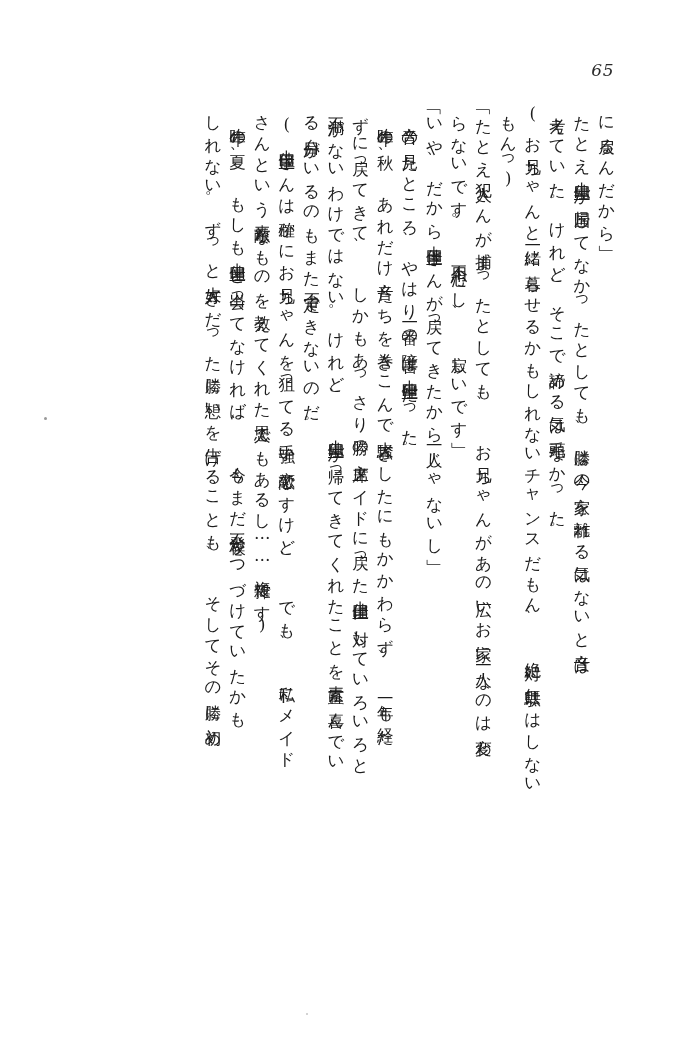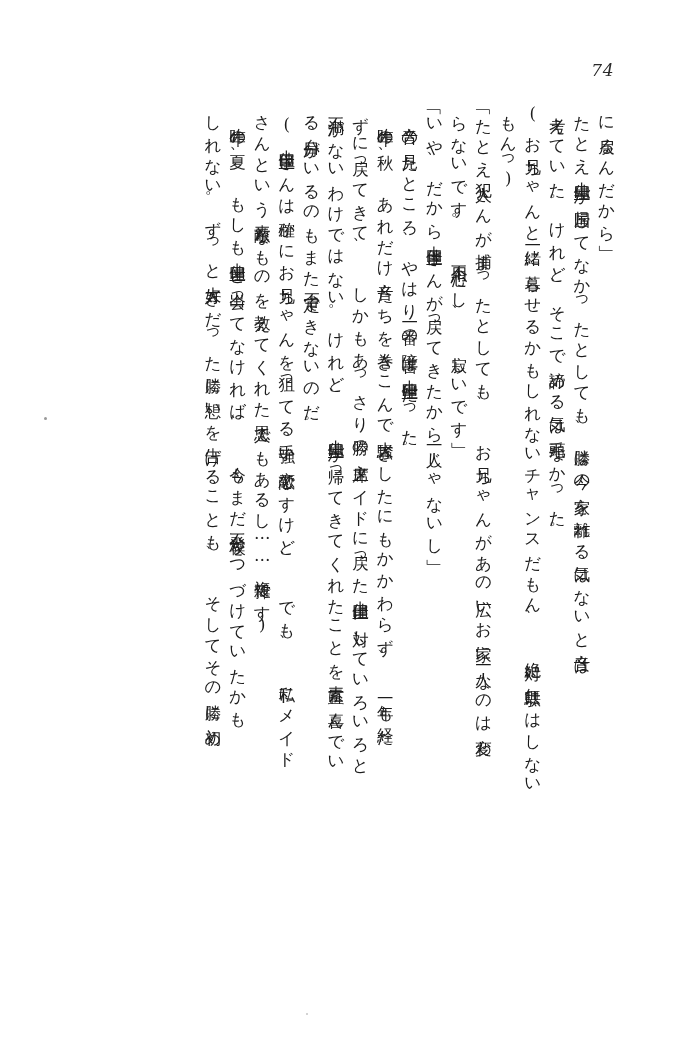--- a/index.html
+++ b/index.html
@@ -66,21 +66,21 @@
     border-radius: 50%;
   }
   #speck1 { left: 44px; top: 417px; width: 3px; height: 3px; opacity: .6; }
   #speck2 { left: 306px; top: 1013px; width: 2px; height: 2px; opacity: .35; }
 </style>
 </head>
 <body>
 
 <div id="page">
 
-  <div id="page-number">74</div>
+  <div id="page-number">65</div>
 
   <div id="text-block">
     <div class="line">に戻るんだから」</div>
     <div class="line">たとえ由佳里が帰国してなかったとしても、勝は今の家を離れる気はないと音々は</div>
     <div class="line">考えていた。けれど、そこで諦める気は毛頭なかった。</div>
     <div class="line">(お兄ちゃんと一緒に暮らせるかもしれないチャンスだもん、 絶対に無駄にはしない</div>
     <div class="line">もんっ)</div>
     <div class="line">「たとえ犯人さんが捕まったとしても、 お兄ちゃんがあの広いお家に一人なのは変わ</div>
     <div class="line">らないです。 不用心だし、 寂しいです」</div>
     <div class="line">「いや、だから由佳里さんが戻ってきたから一人じゃないし」</div>

